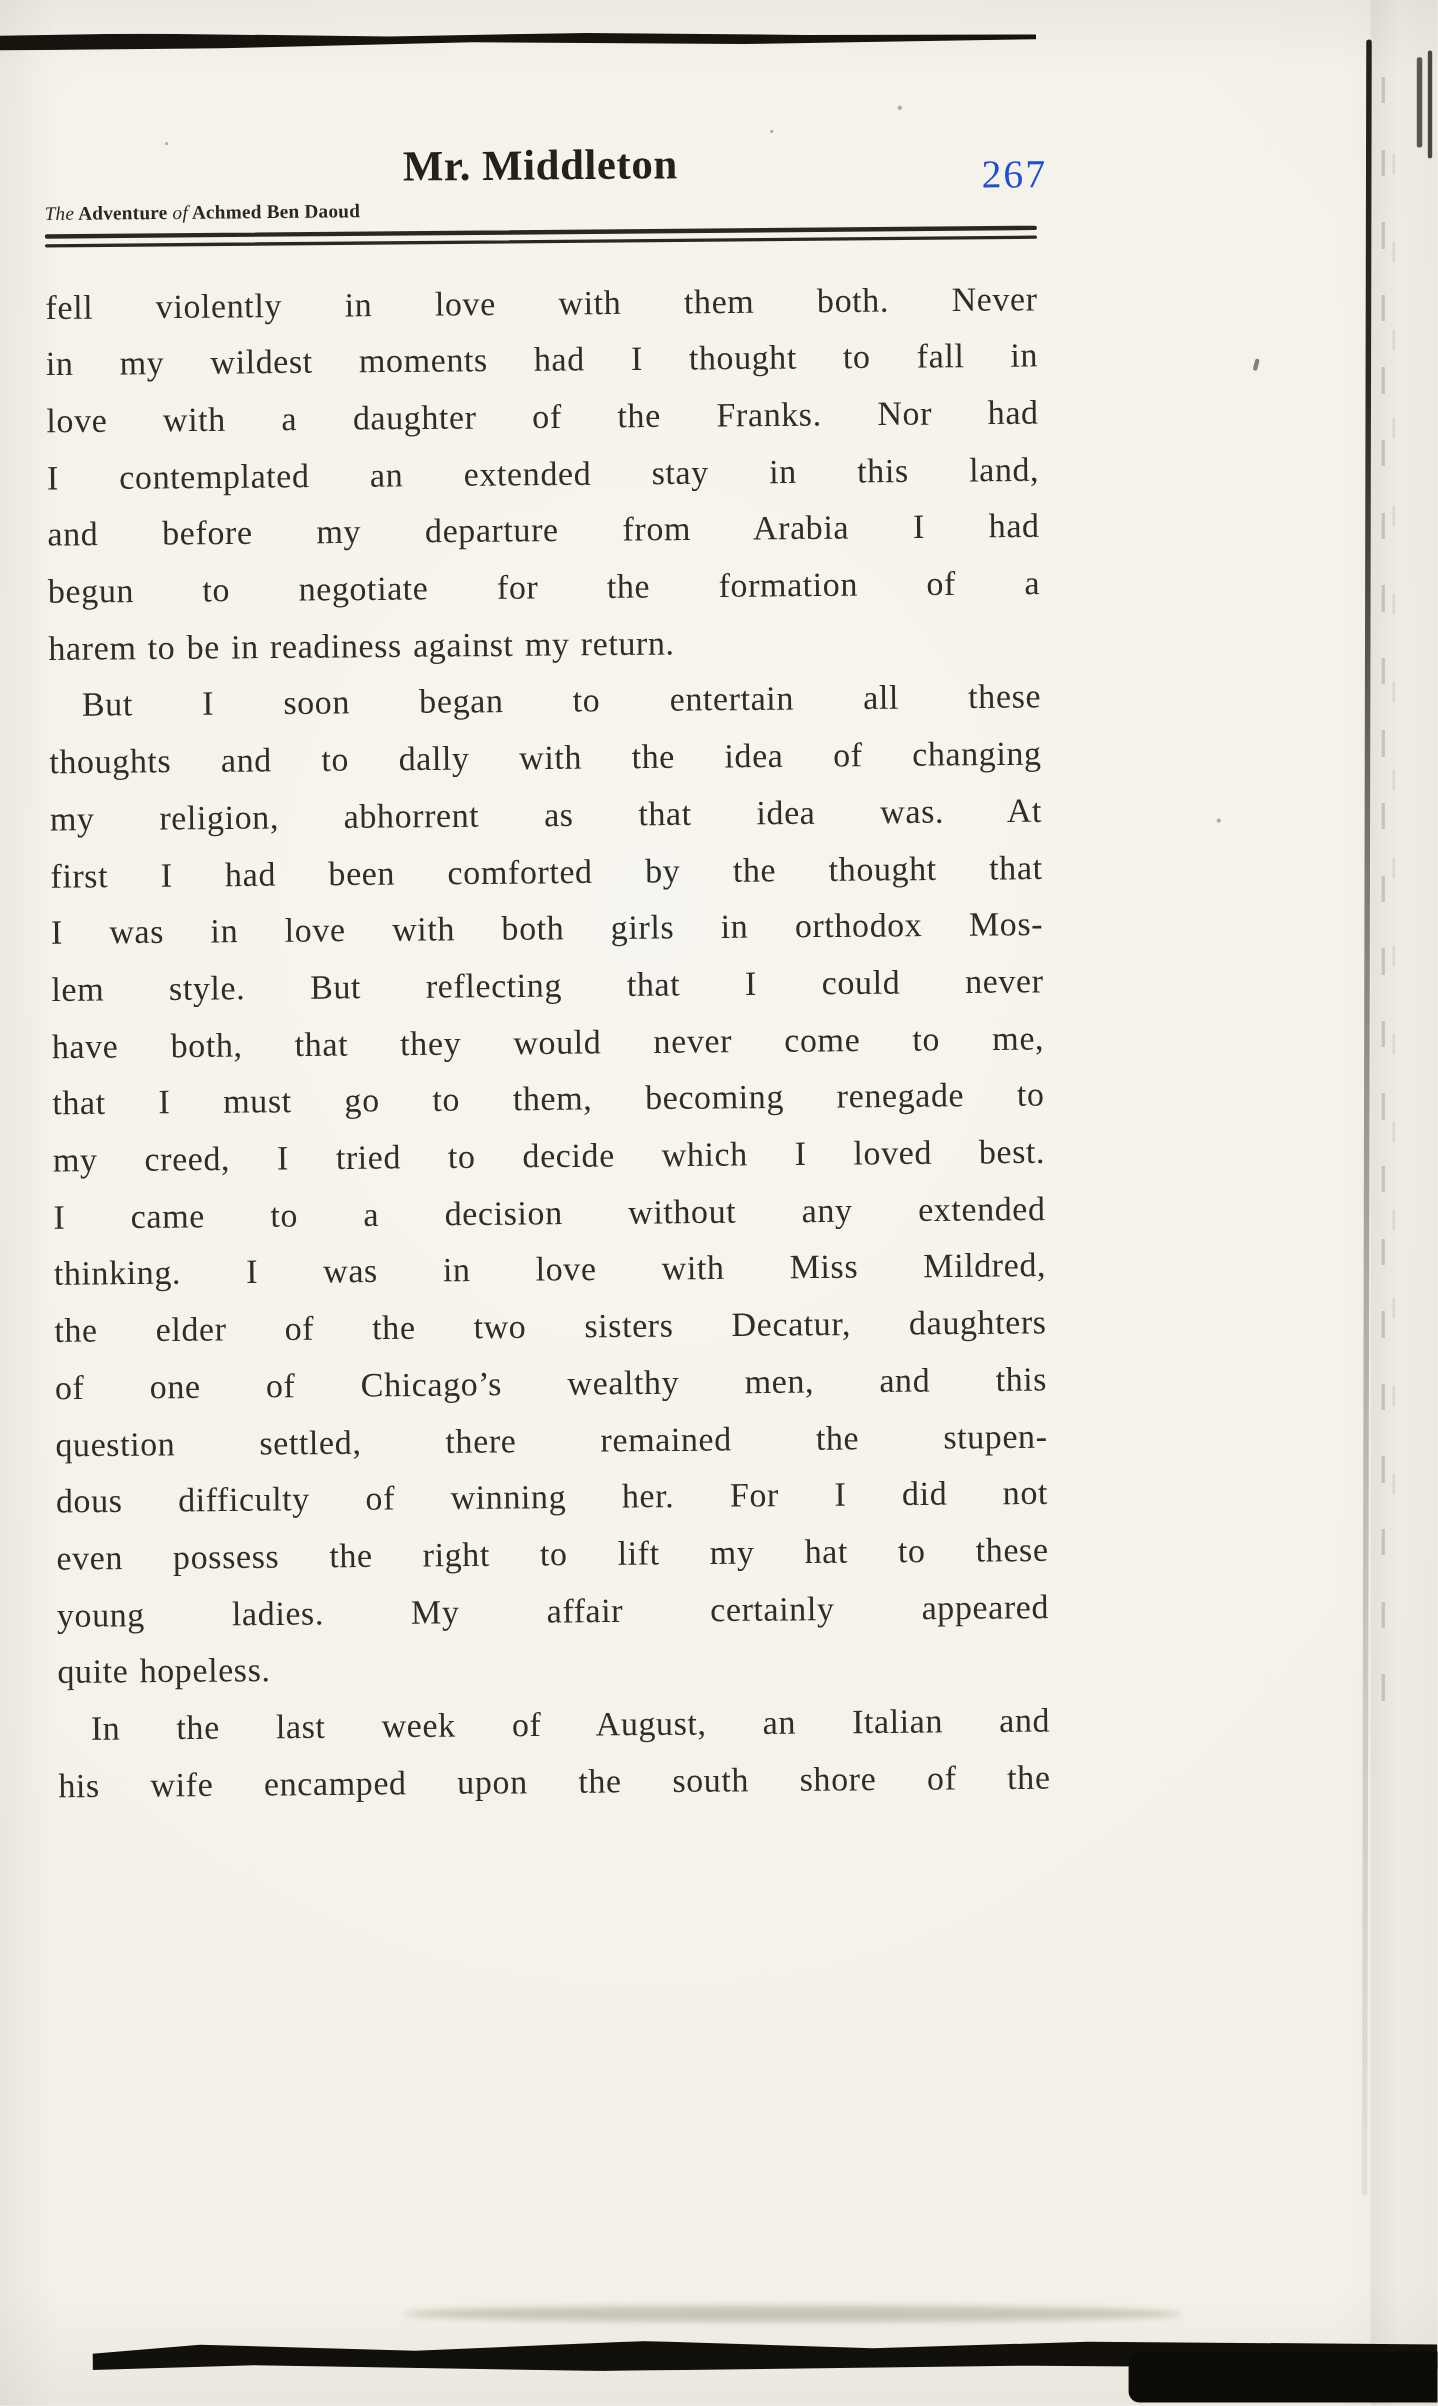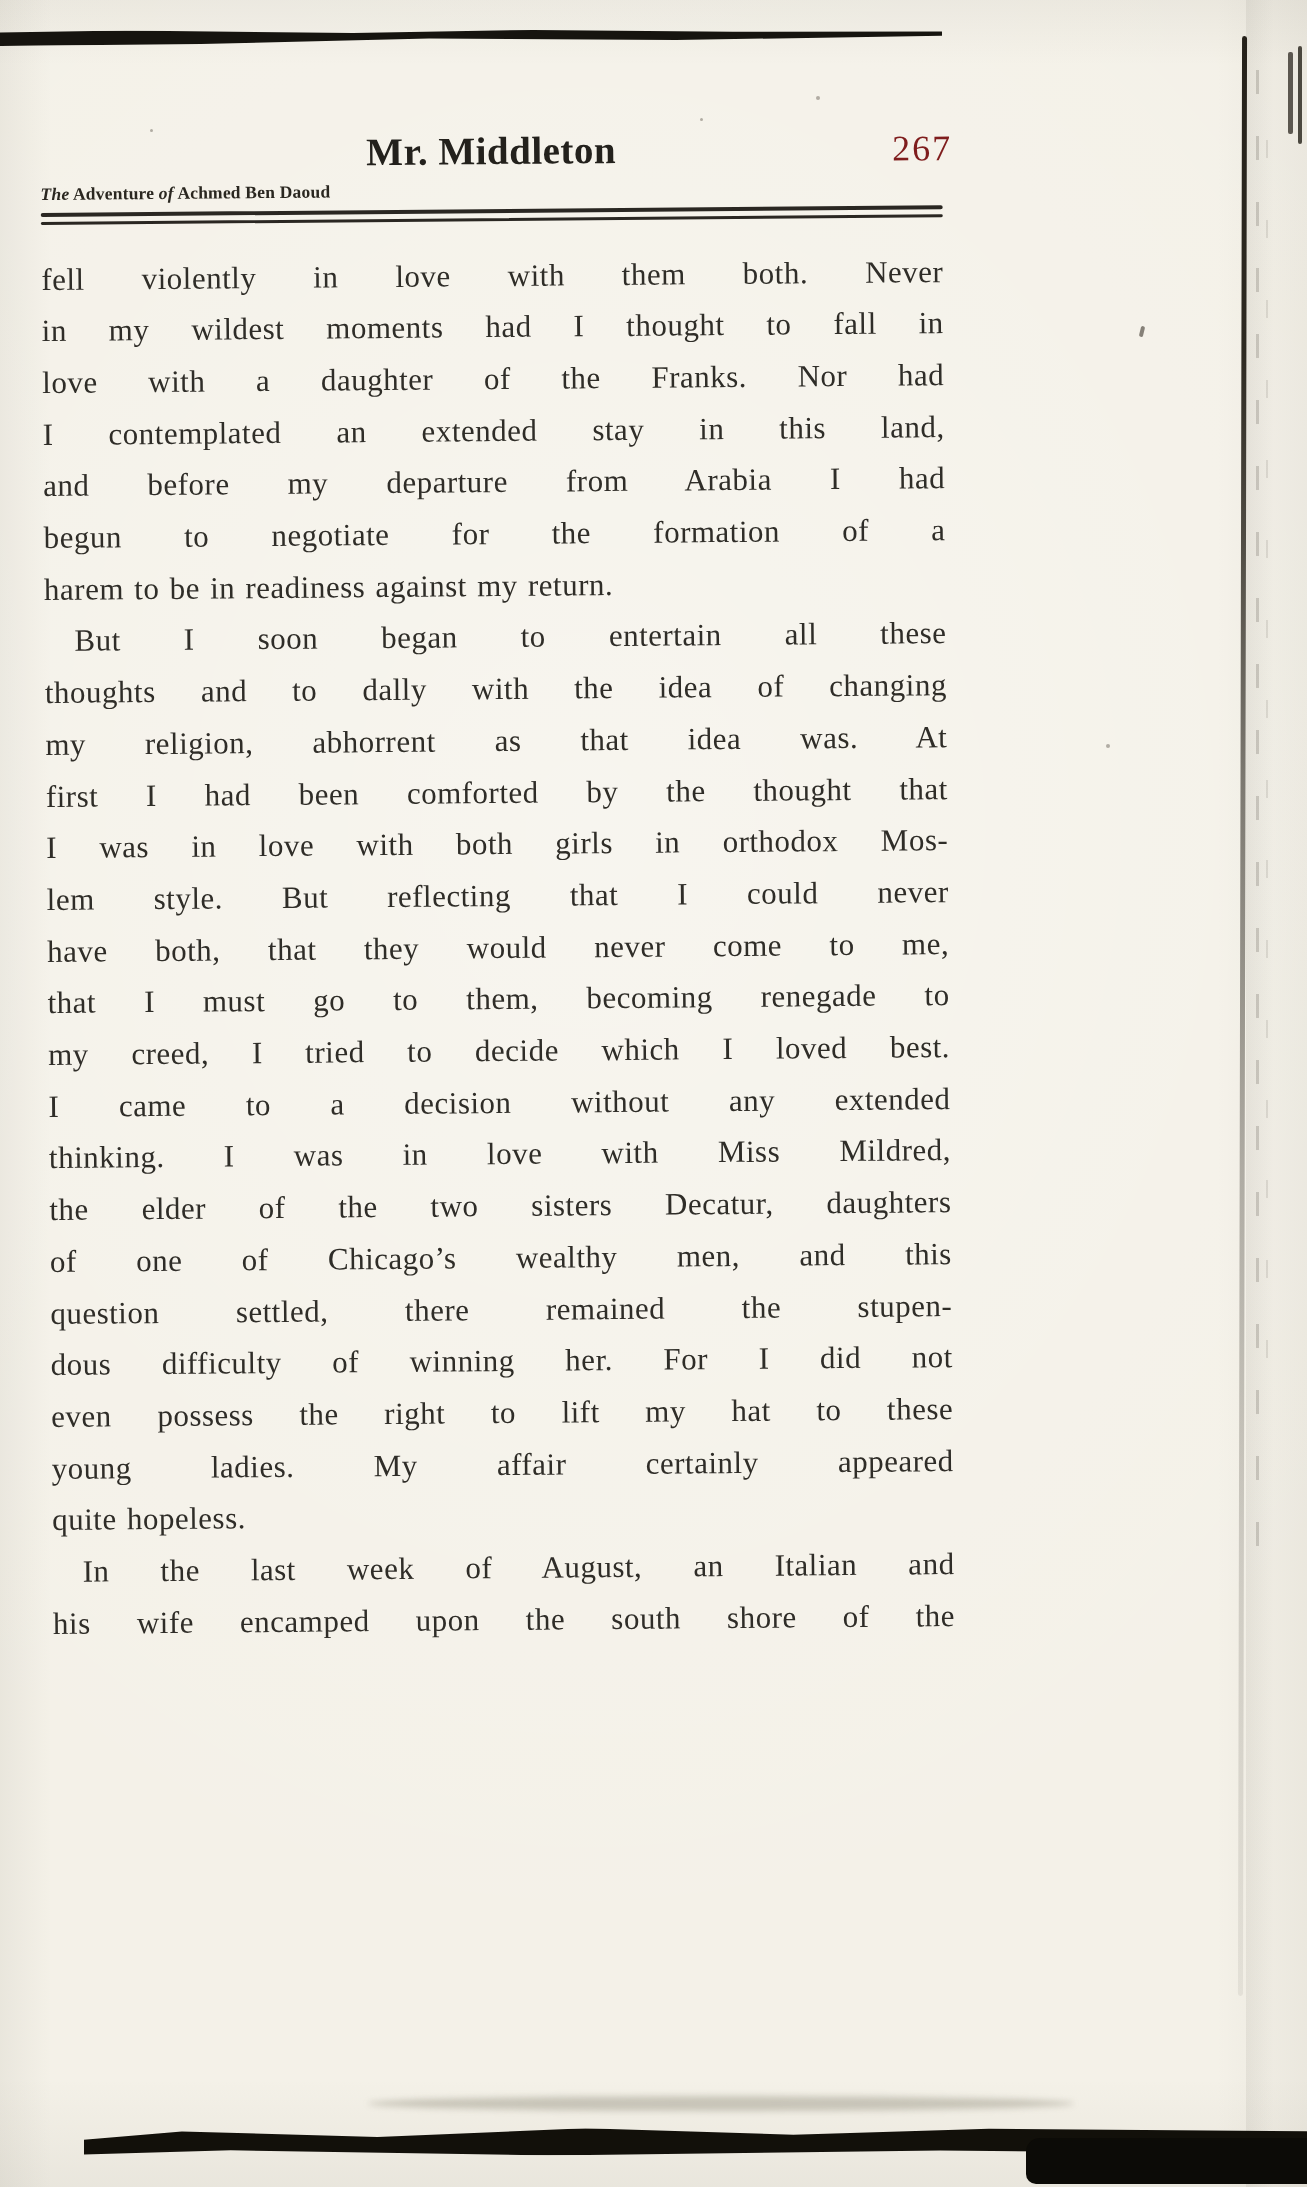--- a/index.html
+++ b/index.html
@@ -86,29 +86,29 @@
     transform: rotate(-0.5deg); transform-origin: left top;
     color: var(--ink, #2f2d28);
   }
   .header-row { position: relative; height: 50px; }
   .title {
     margin: 0; text-align: center;
     font-size: 39px; line-height: 50px; font-weight: 600;
     letter-spacing: 0.5px; color: #23211c;
   }
   .page-number {
-    position: absolute; right: -10px; top: 4px;
-    font-size: 36px; line-height: 44px; color: #7f1d1d; letter-spacing: 2px;
+    position: absolute; right: -10px; top: 14px;
+    font-size: 36px; line-height: 44px; color: #1d4ed8; letter-spacing: 2px;
   }
   .subtitle {
     margin-top: 3px;
     font-size: 17.5px; line-height: 23px; font-weight: bold;
     letter-spacing: 0.2px; color: #2a2720;
   }
-  .subtitle em { font-style: italic; font-weight: bold; }
+  .subtitle em { font-style: italic; font-weight: normal; }
   .rule-1 { margin-top: 7px; height: 4px;  background: #2a2722; border-radius: 2px; }
   .rule-2 { margin-top: 5px; height: 2.5px; background: #2a2722; border-radius: 2px; }
 
   .body-text { margin-top: 29px; }
   .paragraph { margin: 0; }
   .line {
     font-size: 31px; line-height: 51.7px;
     letter-spacing: 0.5px; word-spacing: 2px;
     white-space: normal;
     text-align: justify; text-align-last: justify;

